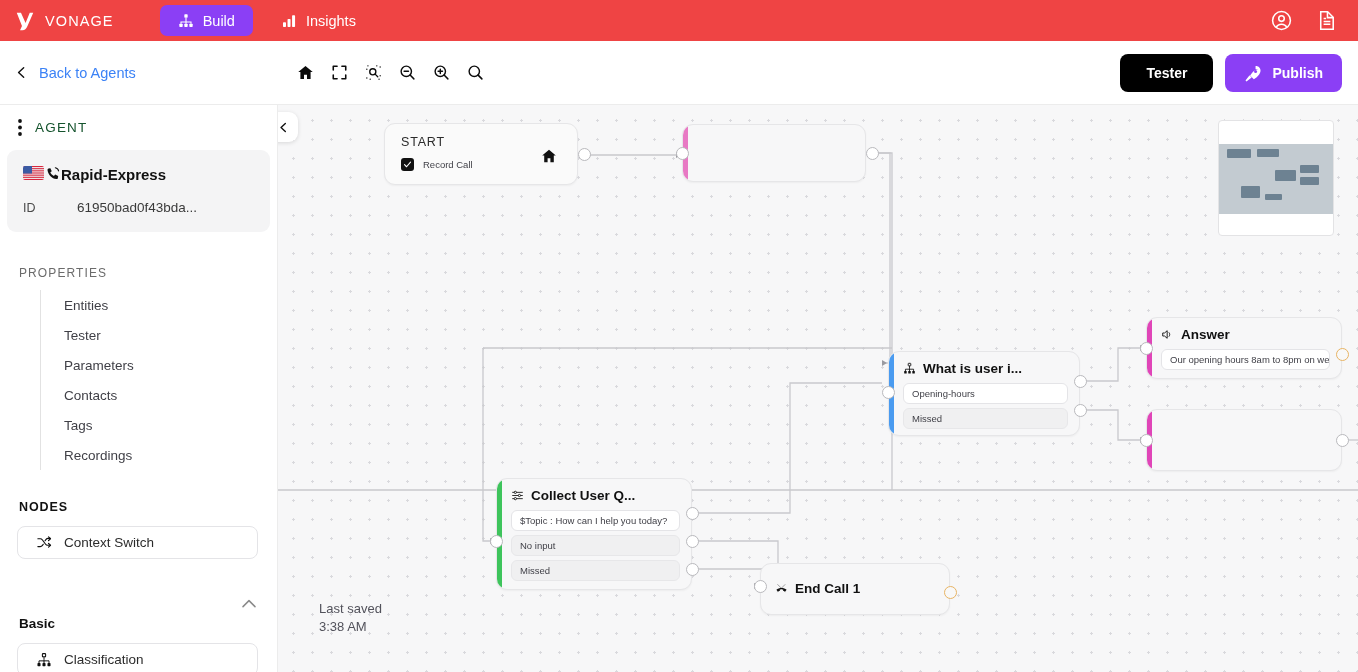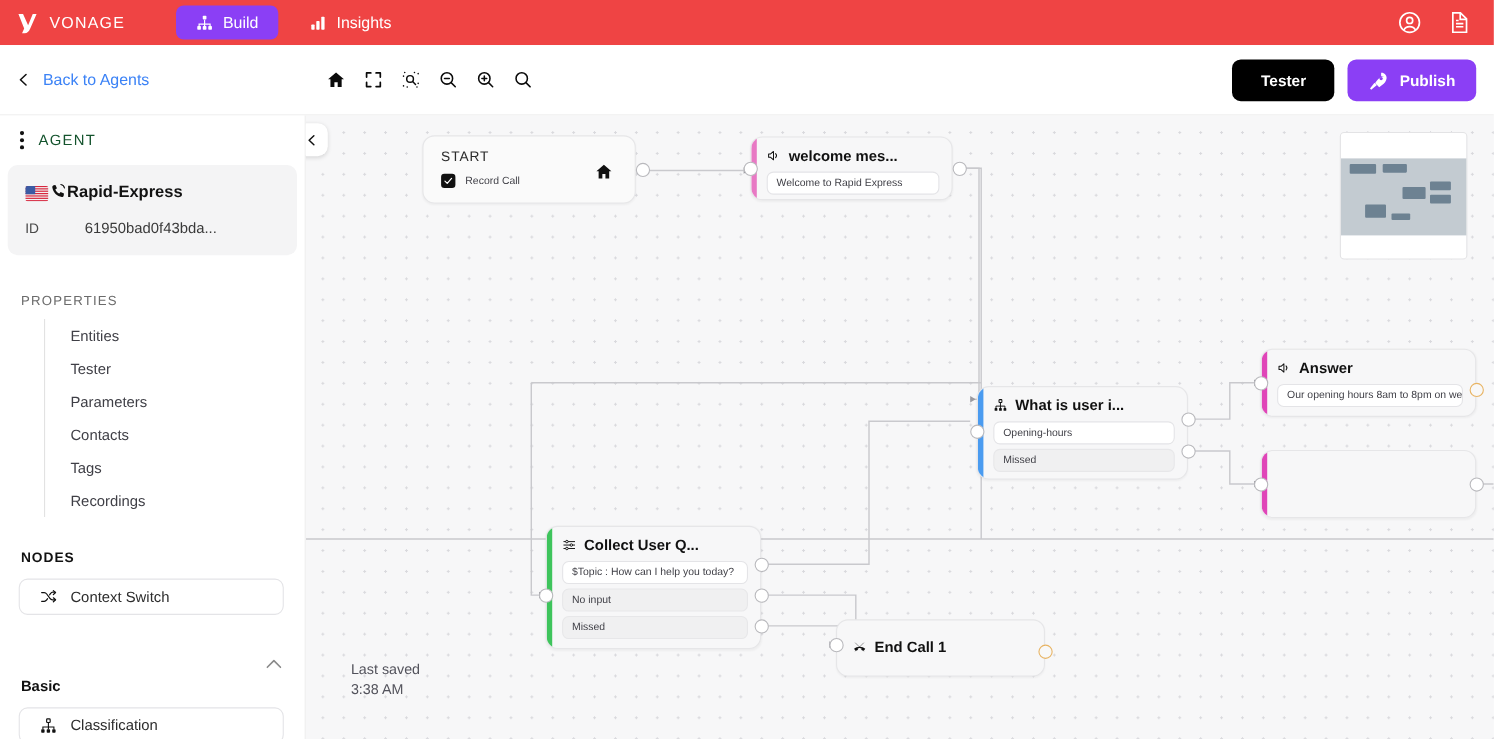--- a/index.html
+++ b/index.html
@@ -88,21 +88,21 @@
     padding: 14px 0 12px 18px;
   }
   .dots-ic { width: 4px; height: 17px; color: #111; display: block; }
   .agent-head-label {
     font-size: 13.5px; letter-spacing: 1.2px; color: #14532d;
   }
   .agent-card {
     margin: 2px 7px 0 7px; background: #f4f4f5; border-radius: 9px;
     padding: 16px 16px 17px 16px;
   }
-  .agent-title-row { display: flex; align-items: flex-end; gap: 0; }
+  .agent-title-row { display: flex; align-items: flex-start; gap: 0; }
   .flag { width: 21px; height: 14px; border-radius: 2px; display: block; }
   .phone-ic { width: 17px; height: 17px; color: #111; display: block; }
   .agent-name { font-size: 15px; font-weight: 700; color: #111; }
   .agent-id-row { display: flex; align-items: center; margin-top: 17px; }
   .agent-id-key { font-size: 12.5px; color: #4a4a4a; width: 54px; }
   .agent-id-val { font-size: 13.5px; color: #3a3a3a; }
 
   .section-label {
     font-size: 12px; letter-spacing: 1.1px; color: #6b6b6b;
     margin: 34px 0 0 19px; font-weight: 400;
@@ -464,30 +464,20 @@
       </div>
     </div>
     <svg class="home-glyph" viewBox="0 0 24 24">
       <path d="M12 2.7 1.8 11.4h3v9.9h5.1v-6h4.2v6h5.1v-9.9h3L12 2.7z" fill="currentColor"></path>
     </svg>
   </div>
   <div class="port" style="left:300px; top:43px;"></div>
 
   <div class="node" id="n-welcome">
     <div class="accent" style="background:#e879c4"></div>
-    <div class="nbody">
-      <div class="node-title">
-        <svg class="ic" viewBox="0 0 24 24" fill="none">
-          <path d="M3.2 9.2h3.4L11.4 5v14L6.6 14.8H3.2V9.2z" stroke="currentColor" stroke-width="1.7" stroke-linejoin="round"></path>
-          <path d="M15 8.6c1.6 1.8 1.6 5 0 6.8" stroke="currentColor" stroke-width="1.7" stroke-linecap="round"></path>
-        </svg>
-        <span>welcome mes...</span>
-      </div>
-      <div class="field">Welcome to Rapid Express</div>
-    </div>
   </div>
   <div class="port" style="left:398px; top:42px;"></div>
   <div class="port" style="left:588px; top:42px;"></div>
 
   <div class="node" id="n-what">
     <div class="accent" style="background:#4a9bf0"></div>
     <div class="nbody">
       <div class="node-title">
         <svg class="ic" viewBox="0 0 24 24" fill="none">
           <rect x="9.6" y="2.4" width="4.8" height="4.8" rx="1" stroke="currentColor" stroke-width="1.7"></rect>

